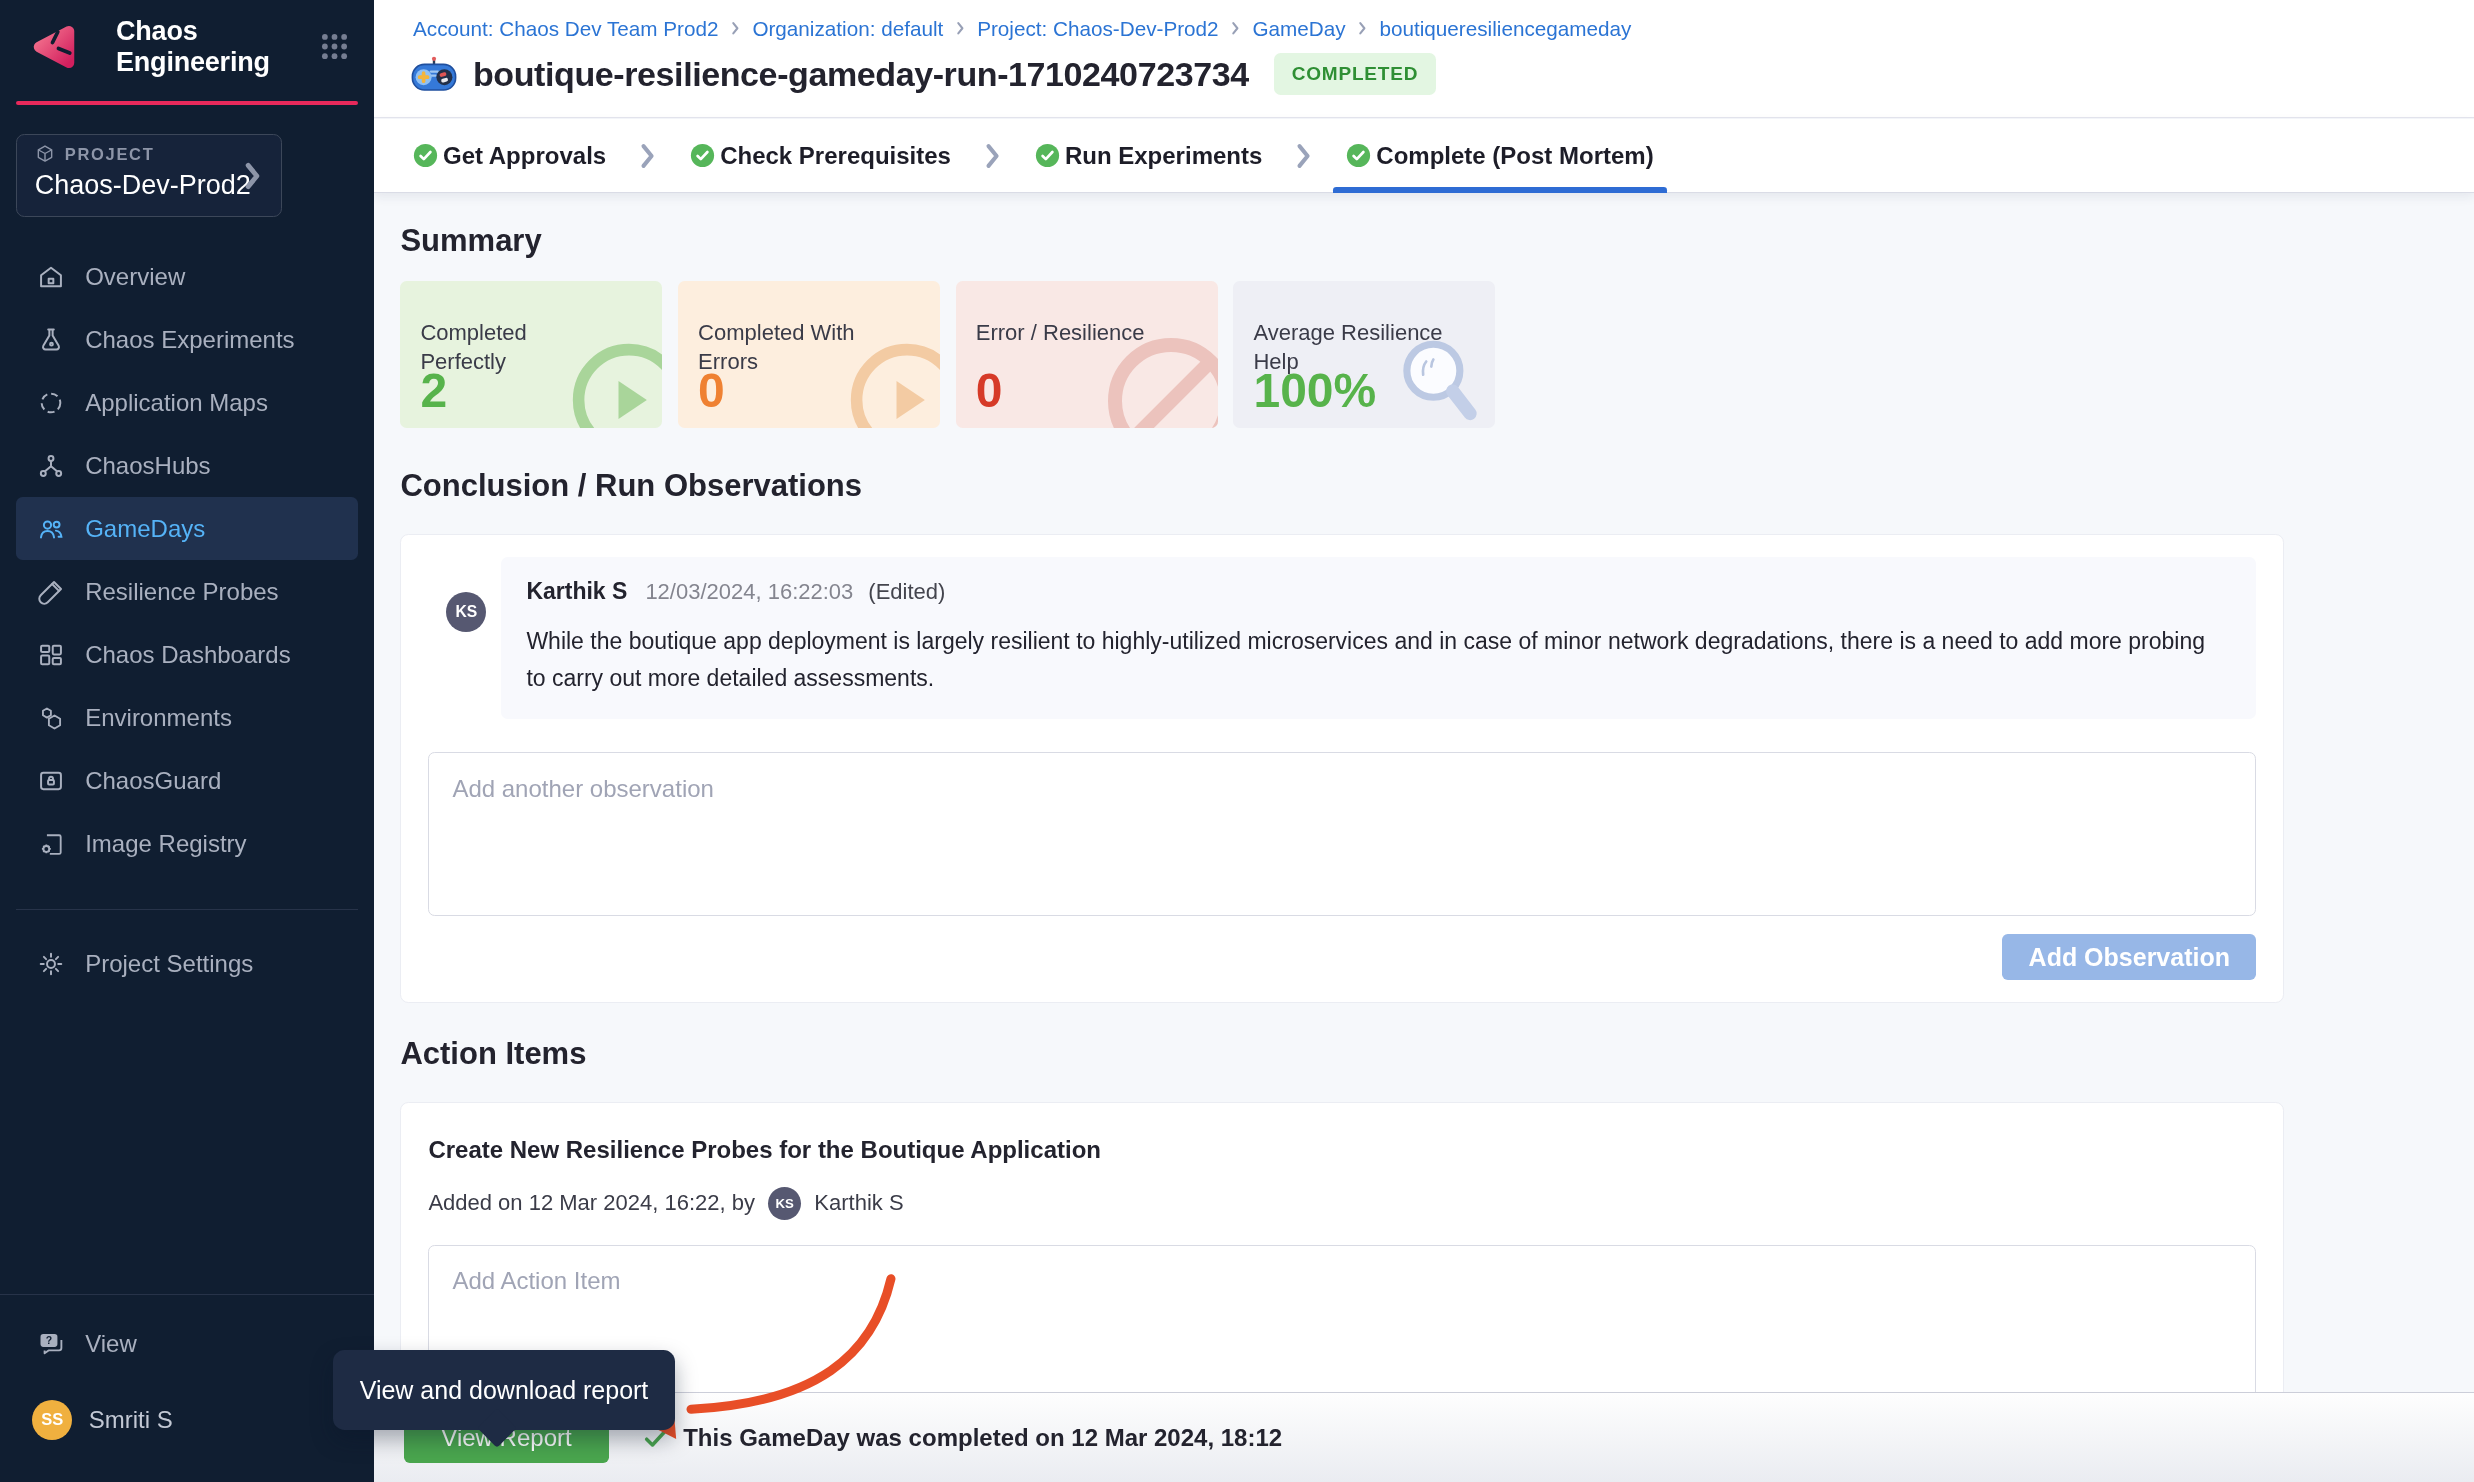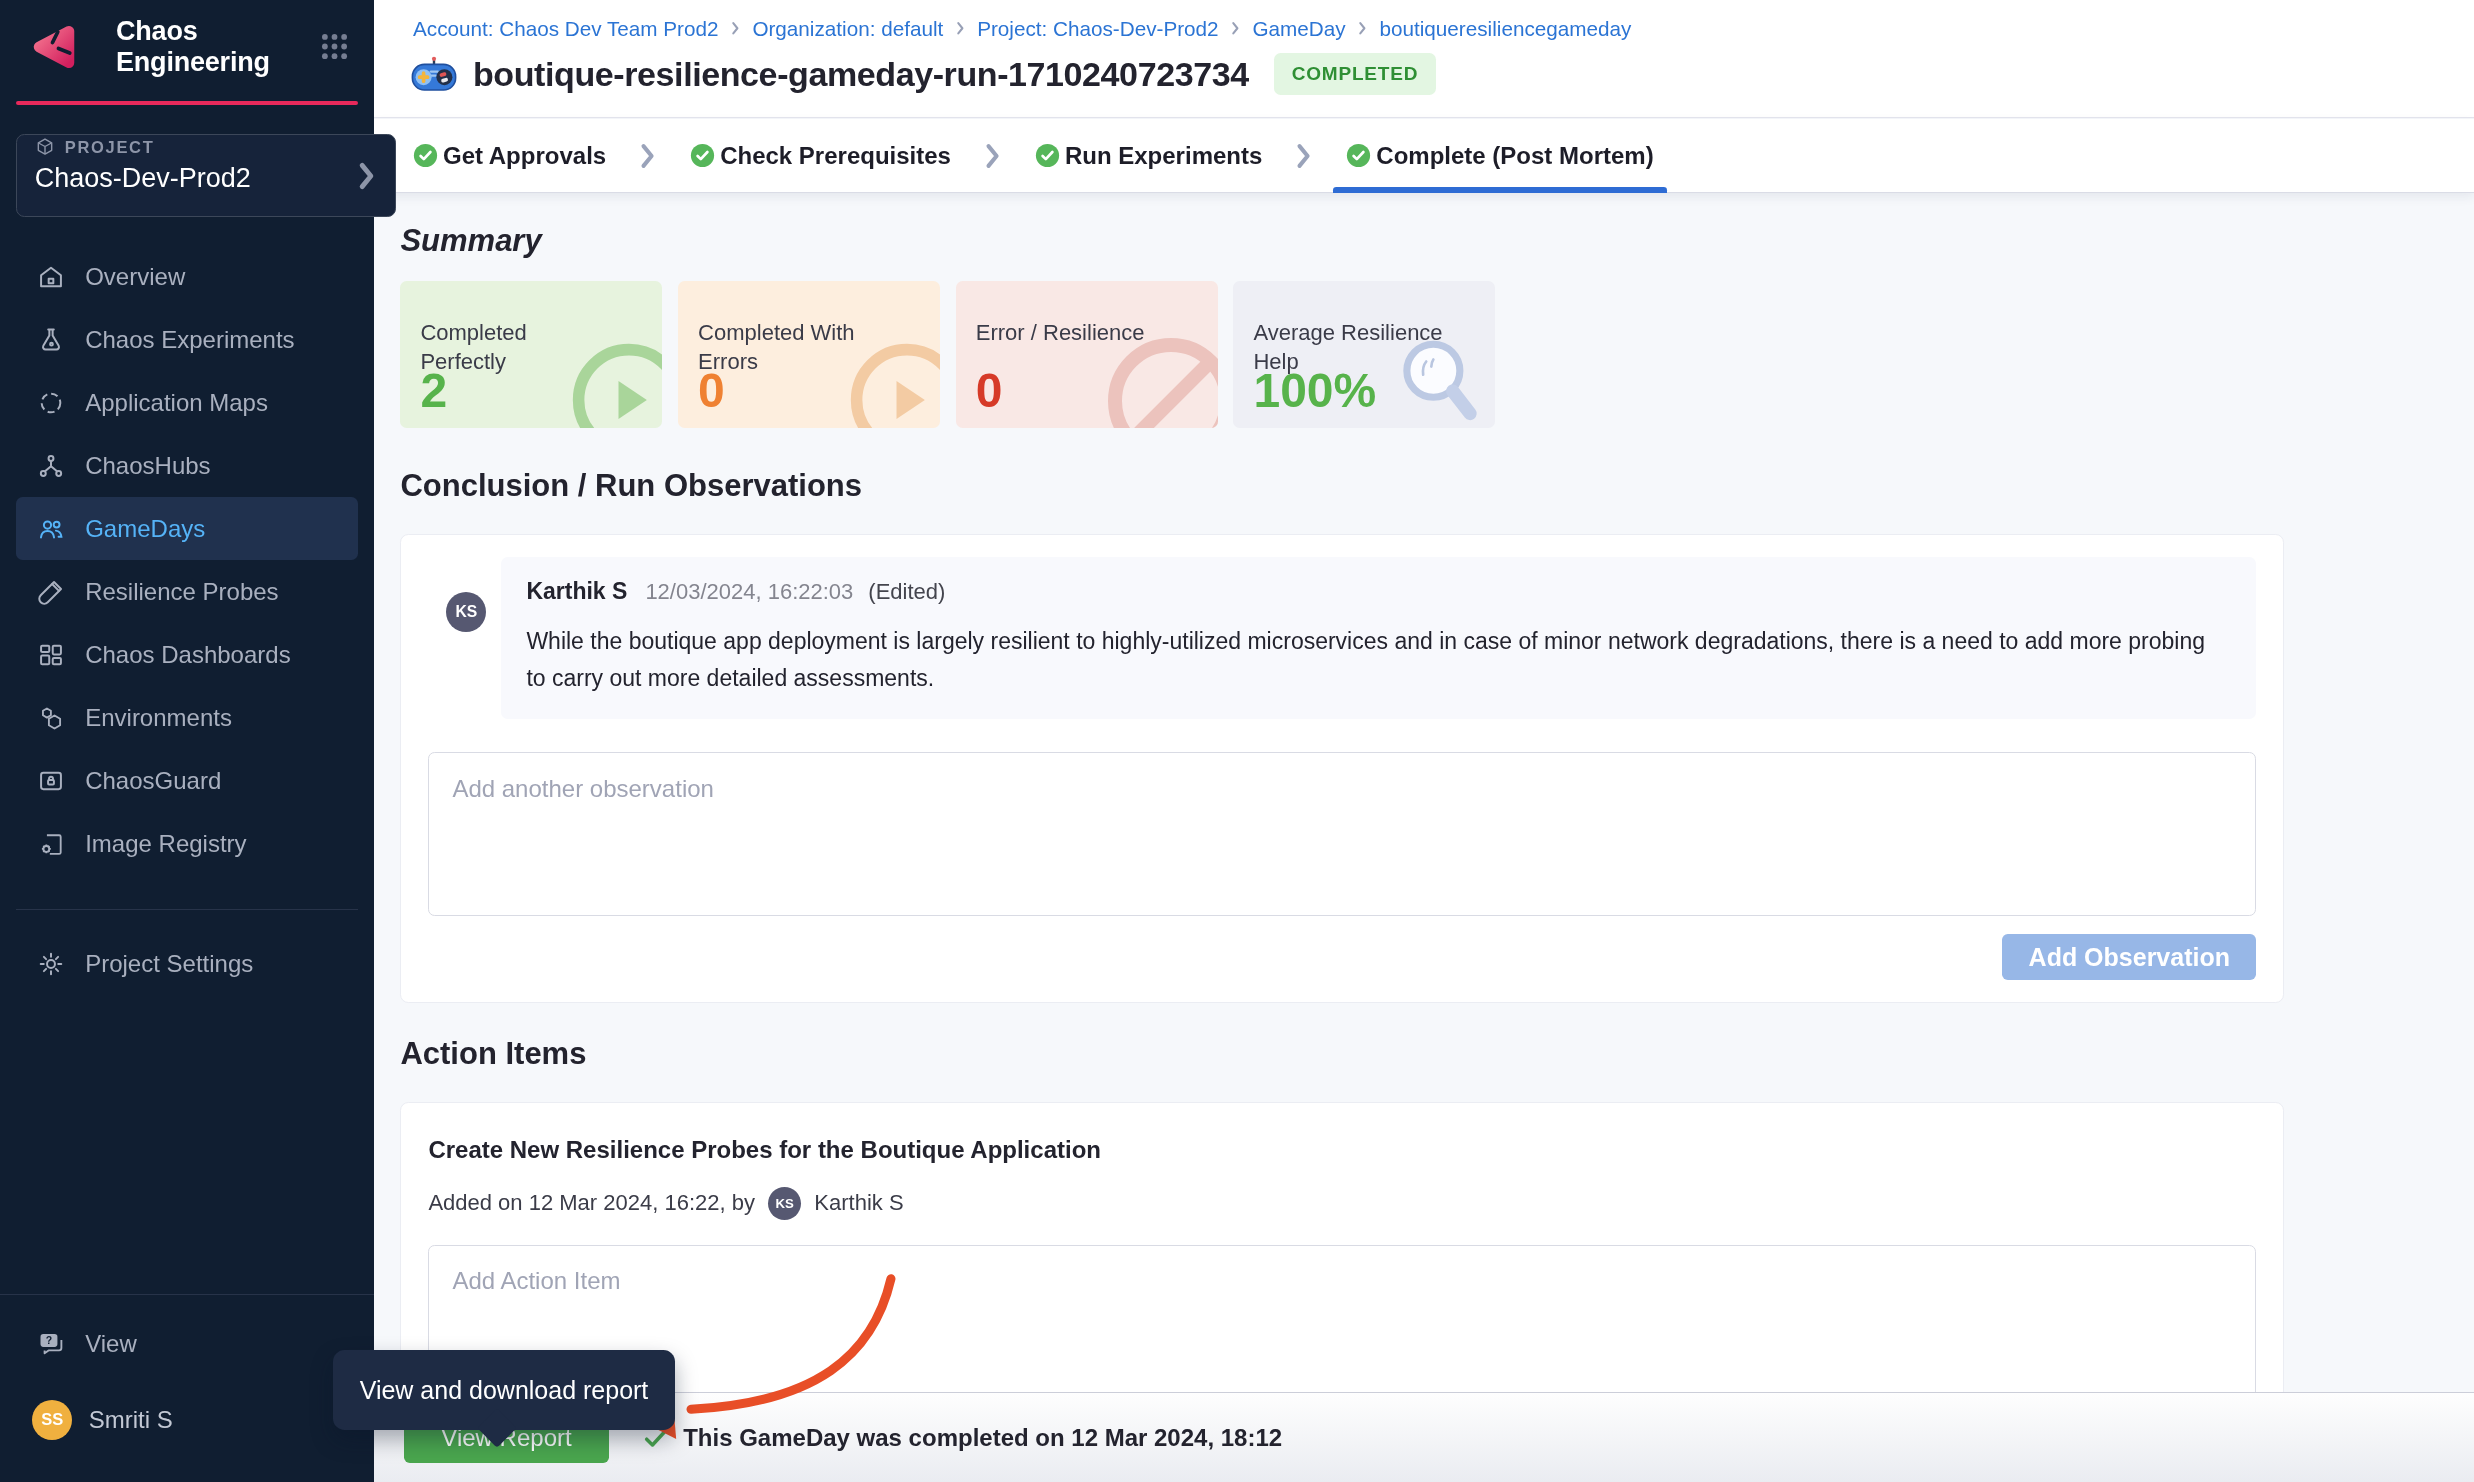--- a/index.html
+++ b/index.html
@@ -14,22 +14,22 @@
   .sidebar {
     position: absolute; left: 0; top: 0; width: 374px; height: 1482px;
     background: #101e31; z-index: 10;
   }
   .brand-row { position: absolute; left: 30px; top: 20px; right: 23px; height: 53px; display: flex; align-items: center; gap: 20px; }
   .brand-title { margin-left: 18px; font-size: 27px; font-weight: 700; color: #ffffff; letter-spacing: -0.2px; }
   .grid-icon { margin-left: auto; color: #767e92; }
   .brand-line { position: absolute; left: 15.7px; right: 15.7px; top: 101px; height: 4.1px; background: #e8295b; border-radius: 2.5px; }
 
   .project-card {
-    position: absolute; left: 15.7px; top: 134px; width: 380px; height: 83px;
-    border: 1.2px solid #3c4759; border-radius: 8.3px; background: #16233a; padding: 2px 18px;
+    position: absolute; left: 15.7px; top: 134px; width: 266px; height: 83px;
+    border: 1.2px solid #3c4759; border-radius: 8.3px; background: #16233a; padding: 9px 18px;
   }
   .project-tag-row { display: flex; align-items: center; gap: 10px; color: #8d95a8; }
   .project-tag { font-size: 16.5px; font-weight: 700; letter-spacing: 1.7px; }
   .project-name { margin-top: 5.8px; font-size: 27px; color: #ffffff; }
   .project-chevron { position: absolute; right: 18px; top: 50%; transform: translateY(-50%); color: #8d95a8; }
 
   .menu { position: absolute; left: 15.7px; right: 15.7px; top: 245px; }
   .mi {
     height: 63px; display: flex; align-items: center; gap: 20px; padding: 0 21.5px;
     border-radius: 6.6px; color: #a9b0bf; font-size: 24px; cursor: pointer;
@@ -67,21 +67,21 @@
     display: flex; align-items: center; padding-left: 39px; z-index: 5;
   }
   .step { position: relative; height: 100%; display: flex; align-items: center; gap: 5px; font-size: 24px; font-weight: 600; color: #1d1d28; cursor: pointer; }
   .step.active::after { content: ""; position: absolute; left: -13.2px; right: -13.2px; bottom: -0.8px; height: 5.8px; background: #2e6cd4; border-radius: 3.3px 3.3px 0 0; }
   .step-sep { margin: 0 33px; display: flex; }
 
   
   .content { position: absolute; left: 374px; top: 193px; right: 0; bottom: 90px; background: #f6f8fb; overflow: hidden; }
   .col { margin-left: 26.4px; width: 1884px; }
   .sec-h { font-size: 31px; font-weight: 700; color: #23232e; }
-  .summary-h { padding-top: 30px; font-style: italic; }
+  .summary-h { padding-top: 30px; }
   .cards { display: flex; gap: 15.7px; margin-top: 22px; }
   .card { width: 262px; height: 147px; border-radius: 6.6px; padding: 38px 20px; position: relative; overflow: hidden; }
   .card-label { font-size: 22px; font-weight: 500; color: #3a3b48; line-height: 1.3; max-width: 198px; position: relative; z-index: 1; }
   .card-value { position: absolute; left: 20px; bottom: 10px; font-size: 48px; font-weight: 700; z-index: 1; }
   .card-green { background: #e7f3de; } .card-green .card-value { color: #57b34b; }
   .card-orange { background: #fdeede; } .card-orange .card-value { color: #ef8132; }
   .card-red { background: #f9e8e5; } .card-red .card-value { color: #d63a28; }
   .card-gray { background: #eeeff5; } .card-gray .card-value { color: #57b34b; }
   .wm { position: absolute; right: -30px; bottom: -35px; width: 126px; height: 126px; }
   .wm-ban { right: -23px; bottom: -43px; width: 140px; height: 140px; }

